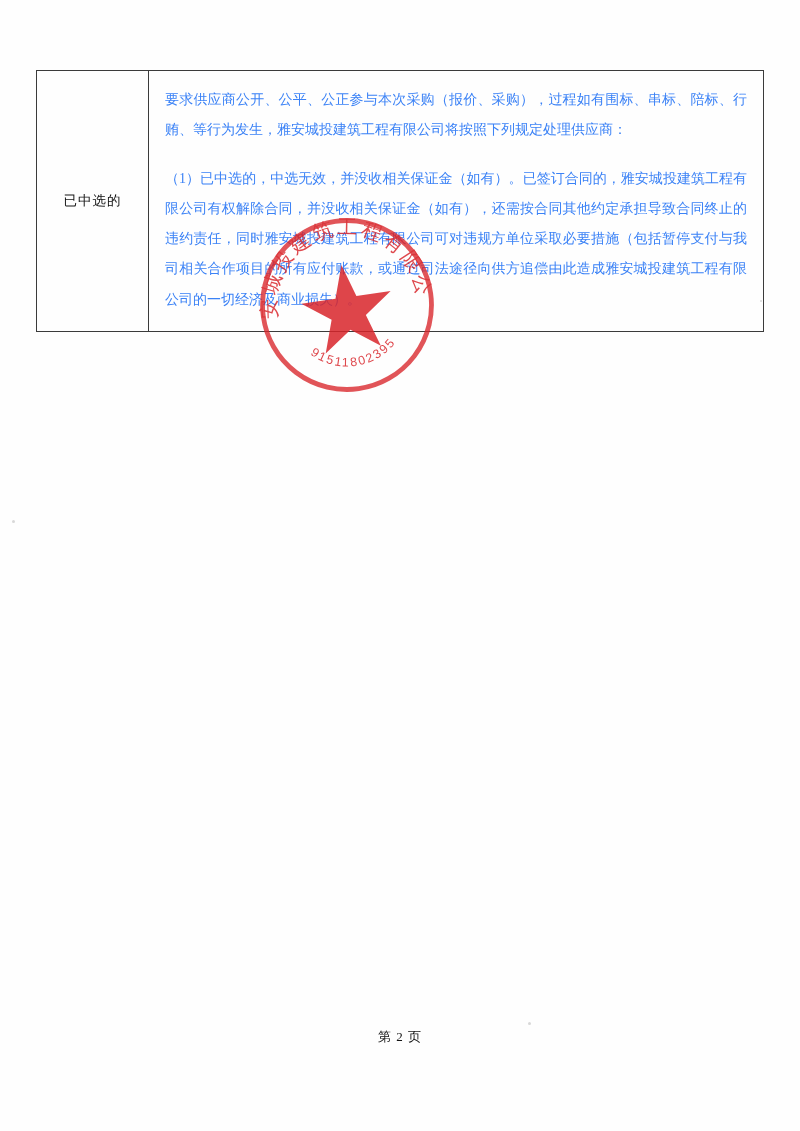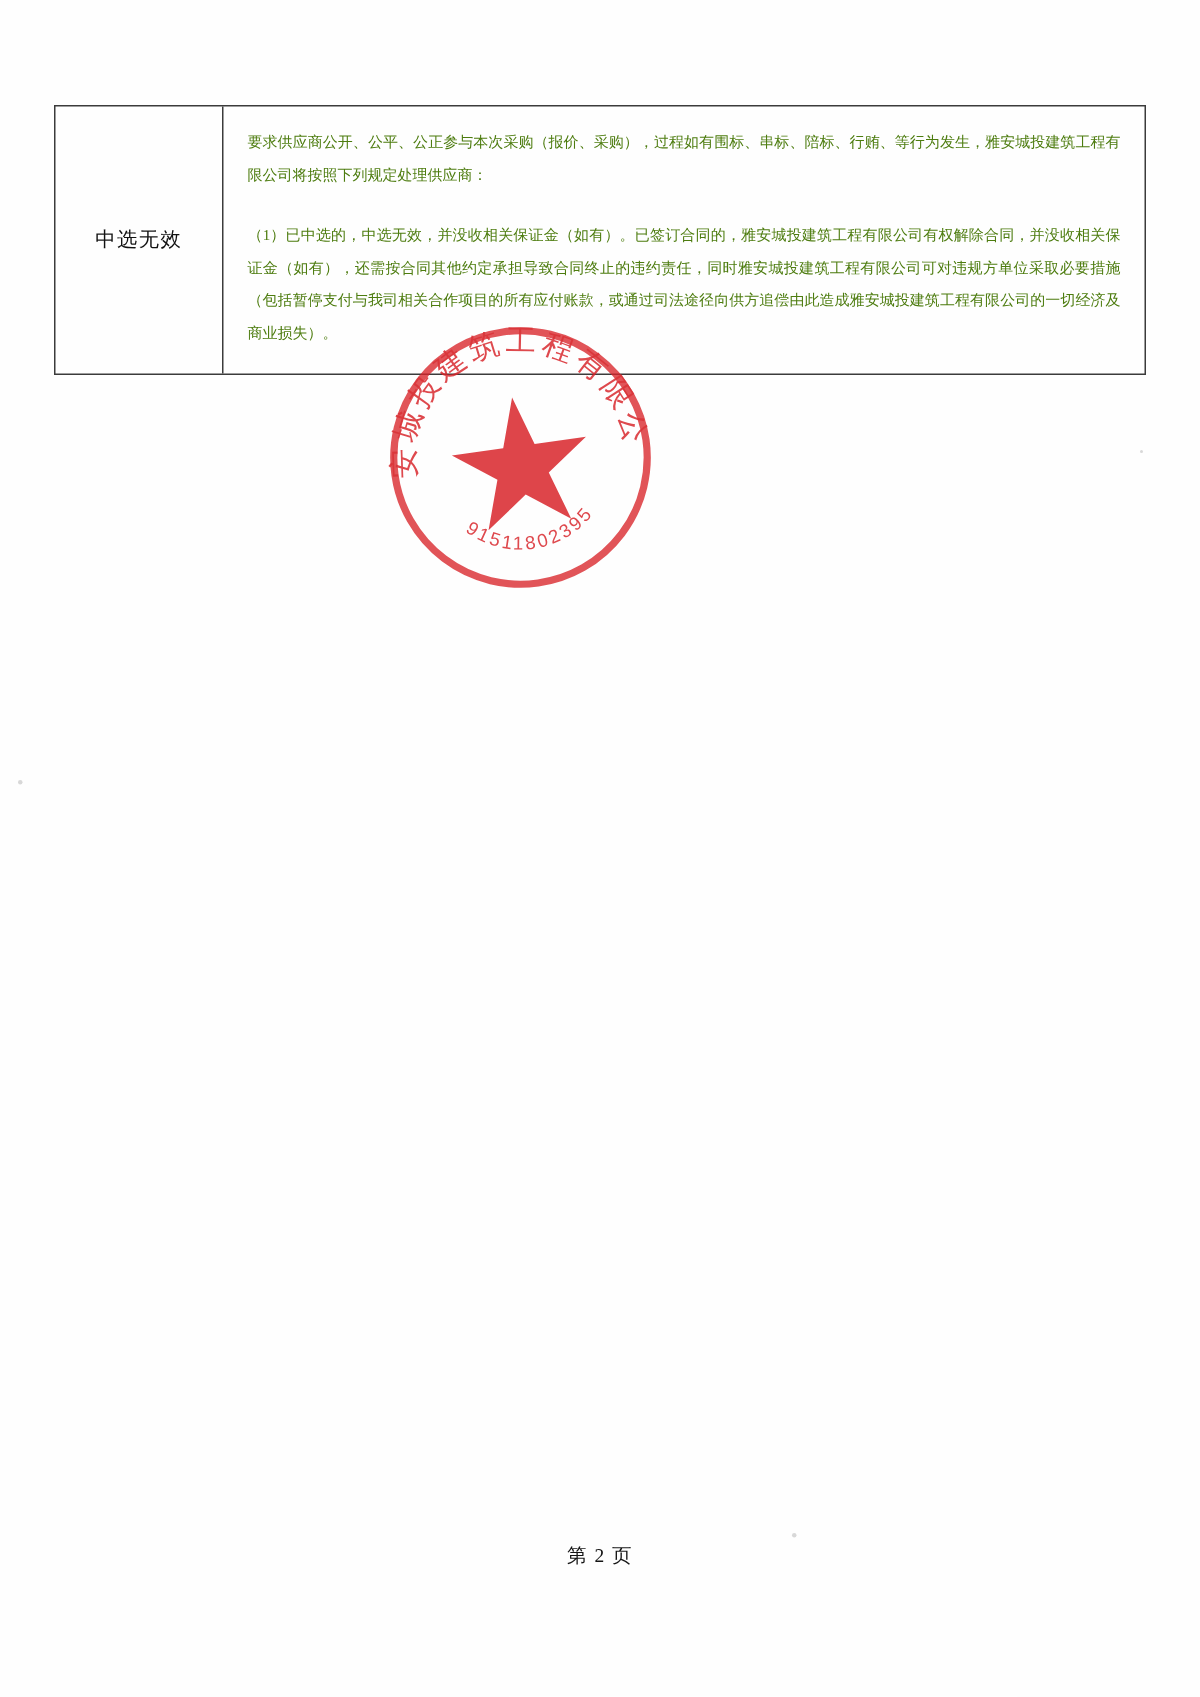--- a/index.html
+++ b/index.html
@@ -57,25 +57,25 @@
   }
 
   .content-cell {
     flex: 1 1 auto;
     box-sizing: border-box;
     padding: 14px 16px 16px 16px;
     position: relative;
   }
 
   .para {
-    font-size: 10px;
+    font-size: 14px;
     line-height: 2.15;
     text-align: justify;
     text-justify: inter-ideograph;
-    color: #4d7c0f;
+    color: #3b82f6;
     margin: 0;
   }
 
   .indent {
     text-indent: 0;
     margin-top: 19px;
   }
 
   
   .seal {
@@ -103,21 +103,21 @@
 <body>
 
 <div class="page">
 
   <span class="speck" style="left:12px; top:520px; width:3px; height:3px;"></span>
   <span class="speck" style="left:528px; top:1022px; width:3px; height:3px;"></span>
   <span class="speck" style="left:760px; top:300px; width:2px; height:2px;"></span>
 
   <div class="table-wrap">
 
-    <div class="label-cell">中选无效</div>
+    <div class="label-cell">已中选的</div>
 
     <div class="content-cell">
       <p class="para">要求供应商公开、公平、公正参与本次采购（报价、采购），过程如有围标、串标、陪标、行贿、等行为发生，雅安城投建筑工程有限公司将按照下列规定处理供应商：</p>
       <p class="para indent">（1）已中选的，中选无效，并没收相关保证金（如有）。已签订合同的，雅安城投建筑工程有限公司有权解除合同，并没收相关保证金（如有），还需按合同其他约定承担导致合同终止的违约责任，同时雅安城投建筑工程有限公司可对违规方单位采取必要措施（包括暂停支付与我司相关合作项目的所有应付账款，或通过司法途径向供方追偿由此造成雅安城投建筑工程有限公司的一切经济及商业损失）。</p>
 
       <svg class="seal" viewBox="0 0 200 200">
         <defs>
           <path id="sealTopArc" d="M 26,100 A 74,74 0 0 1 174,100"></path>
           <path id="sealBottomArc" d="M 36,100 A 64,64 0 0 0 164,100"></path>
         </defs>

